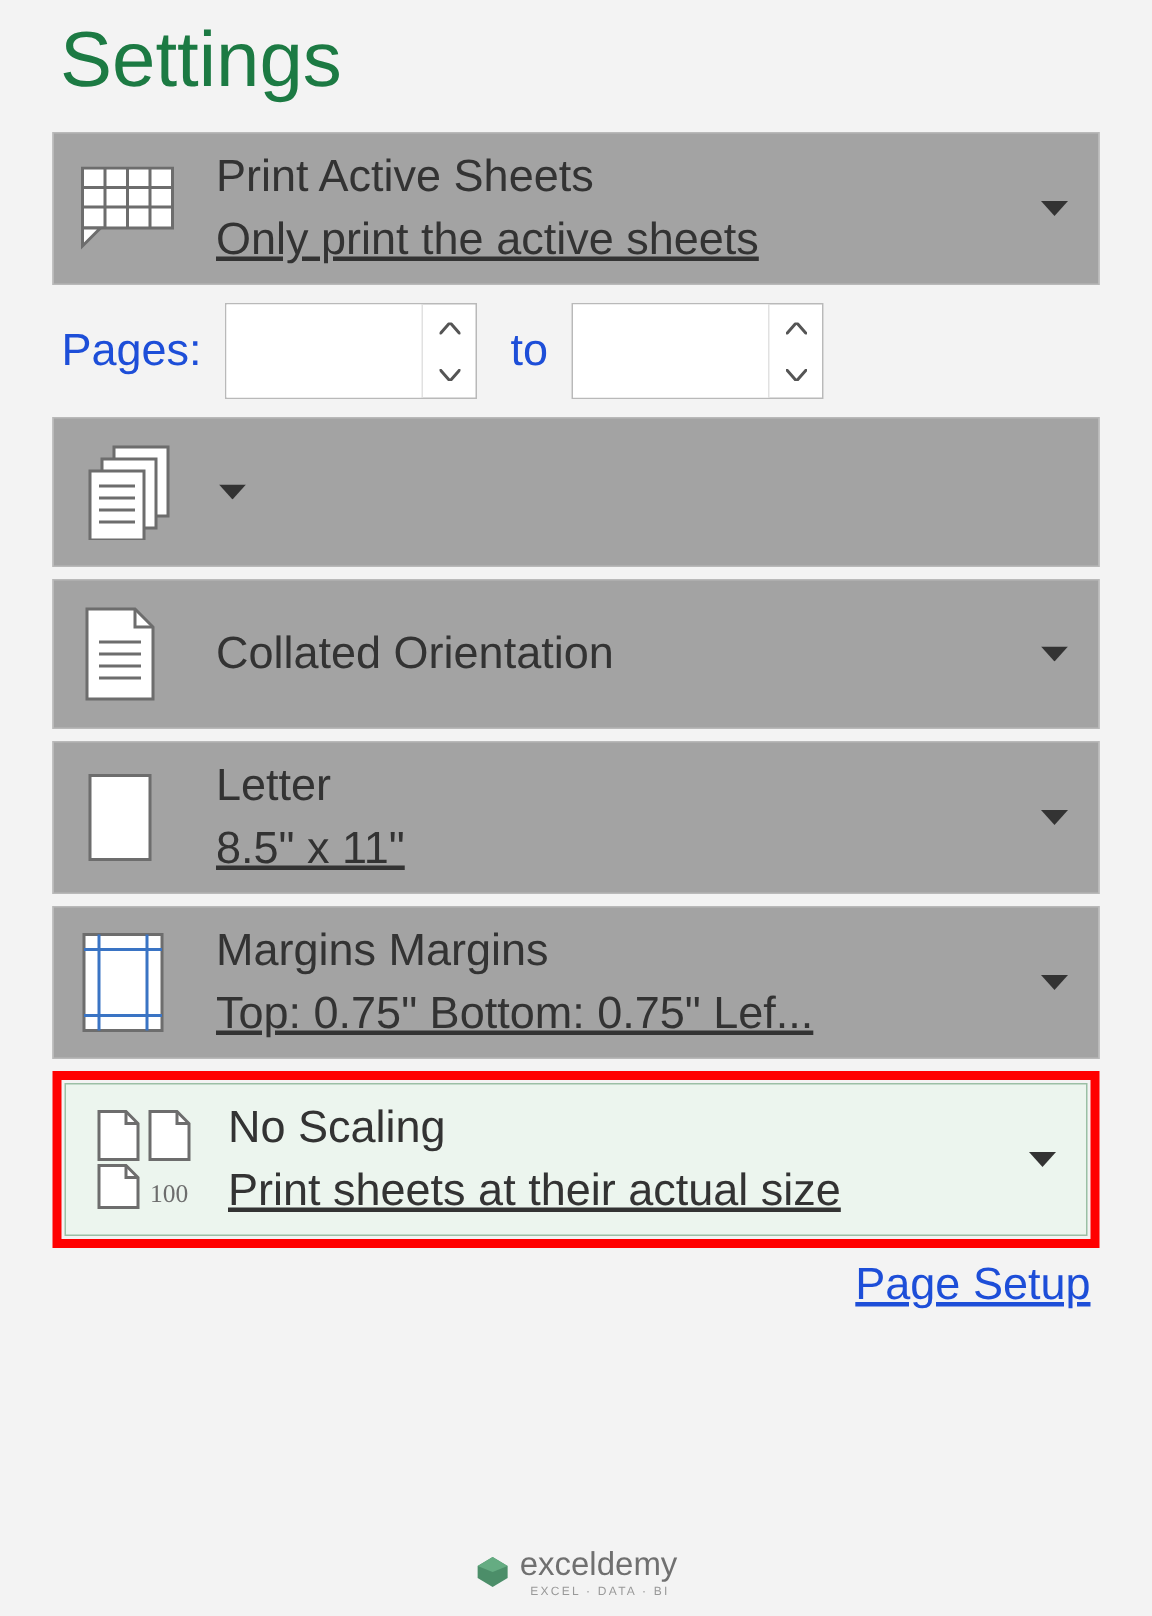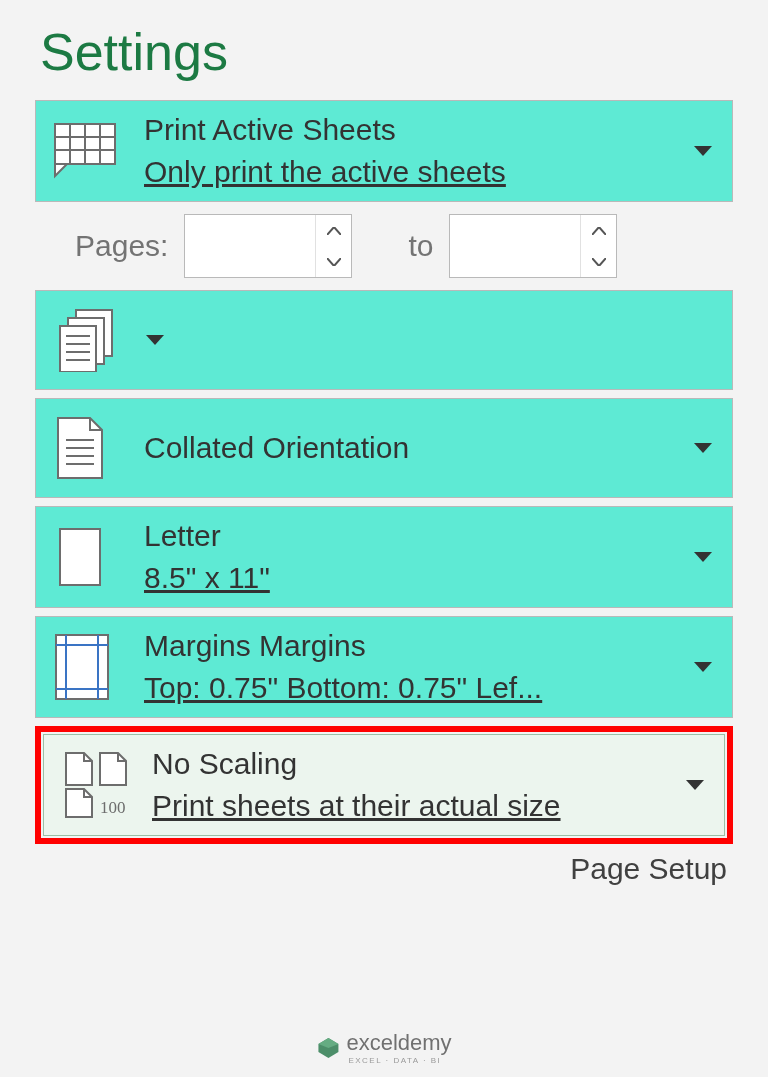--- a/index.html
+++ b/index.html
@@ -10,24 +10,23 @@
     font-family: "Segoe UI", Arial, sans-serif;
     padding: 10px 35px 0 35px;
     position: relative;
   }
   .title {
     font-size: 52px;
     font-weight: 400;
     color: #1c7a43;
     margin-bottom: 18px;
     margin-left: 5px;
-    margin-top: 12px;
   }
   .setting-row {
-    background: #5eead4;
+    background: #a3a3a3;
     border: 1px solid #b9b9b9;
     display: flex;
     align-items: center;
     padding: 8px 18px 8px 18px;
     margin-bottom: 8px;
     position: relative;
     min-height: 100px;
   }
   .setting-row .icon-cell {
     width: 90px;
@@ -57,23 +56,22 @@
   .setting-row .chevron svg { display: block; }
   .pages-row {
     display: flex;
     align-items: center;
     gap: 16px;
     margin-bottom: 8px;
     padding: 4px 0;
   }
   .pages-row .lbl {
     font-size: 30px;
-    color: #737373;
+    color: #1d4ed8;
     padding-left: 6px;
-    margin-left: 34px;
   }
   .spinner {
     display: flex;
     align-items: stretch;
     background: #fff;
     border: 1px solid #b9b9b9;
     height: 64px;
   }
   .spinner input {
     border: none;
@@ -106,32 +104,34 @@
     margin: 0;
     background: #ecf5ee;
     border: 1px solid #9bbfa5;
   }
   .link-row {
     text-align: right;
     padding-right: 6px;
   }
   .link {
     font-size: 30px;
-    color: #404040;
+    color: #1d4ed8;
+    text-decoration: underline;
     cursor: pointer;
   }
   .watermark {
     position: absolute;
     bottom: 12px;
     left: 50%;
     transform: translateX(-50%);
     display: flex;
     align-items: center;
     gap: 6px;
     opacity: .85;
+    text-align: center;
   }
   .watermark .logo {
     width: 24px; height: 24px;
   }
   .watermark .name {
     font-size: 22px;
     color: #5a5a5a;
   }
   .watermark .tag {
     font-size: 8px;

